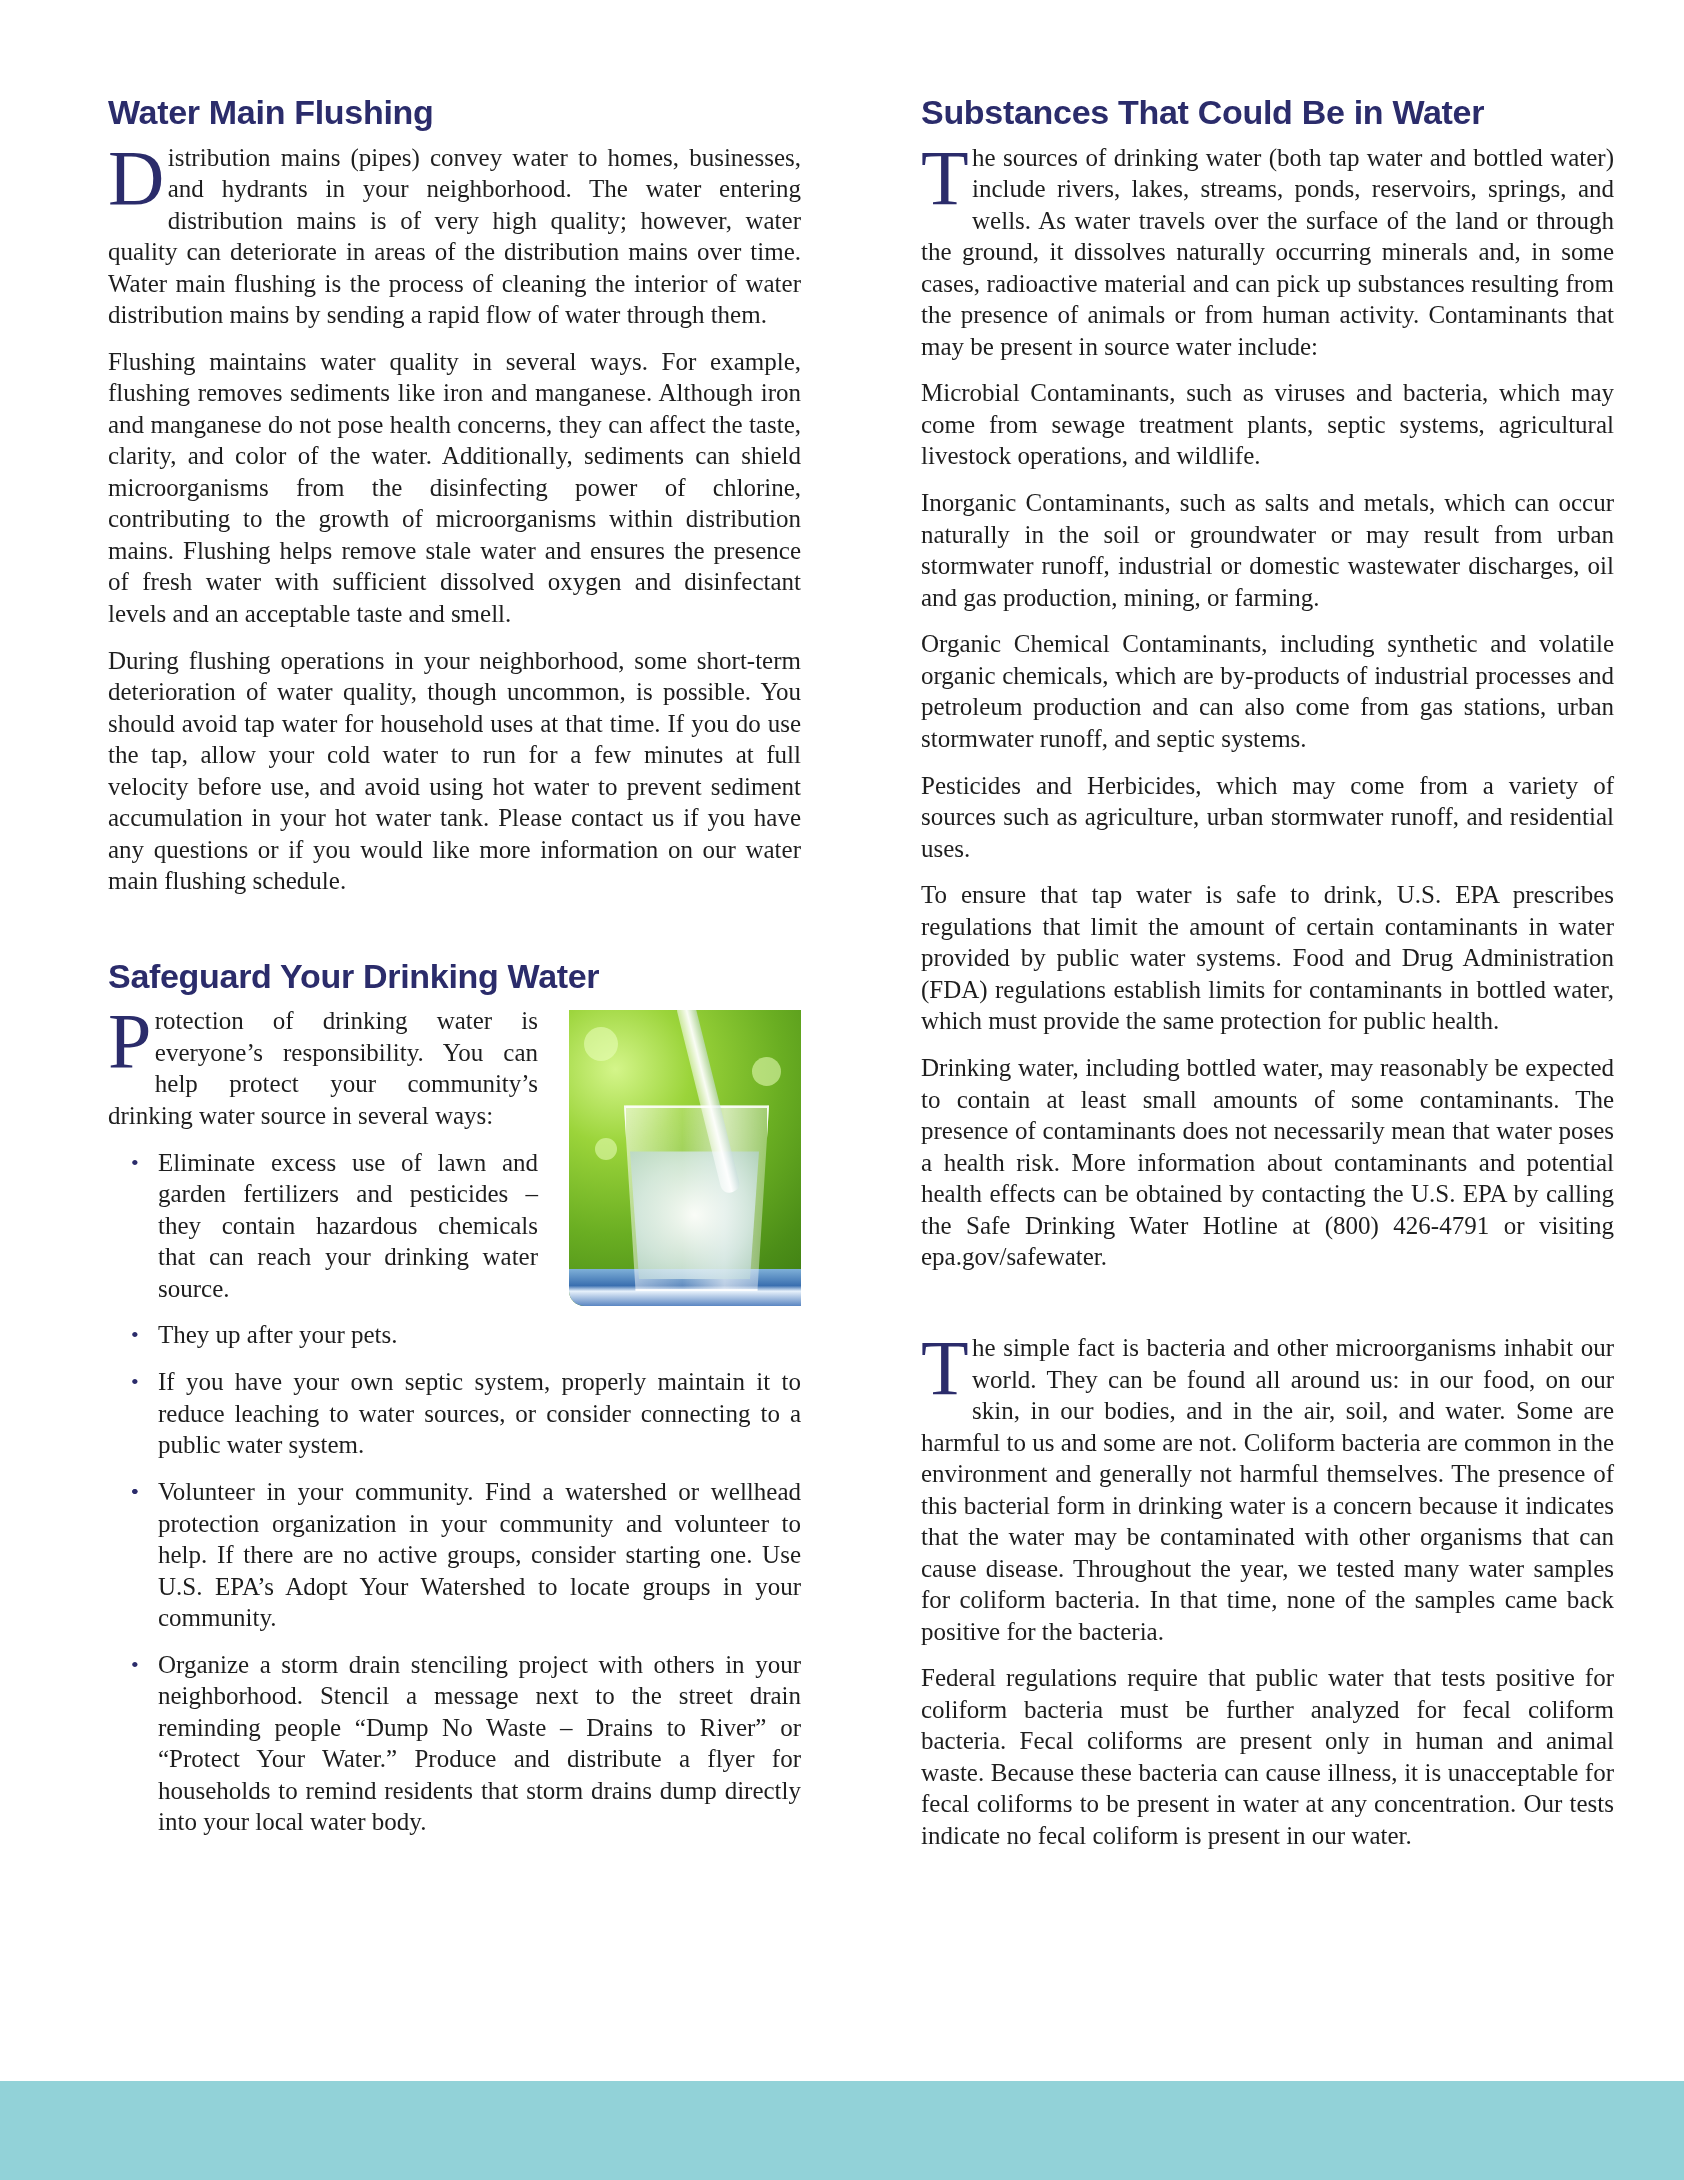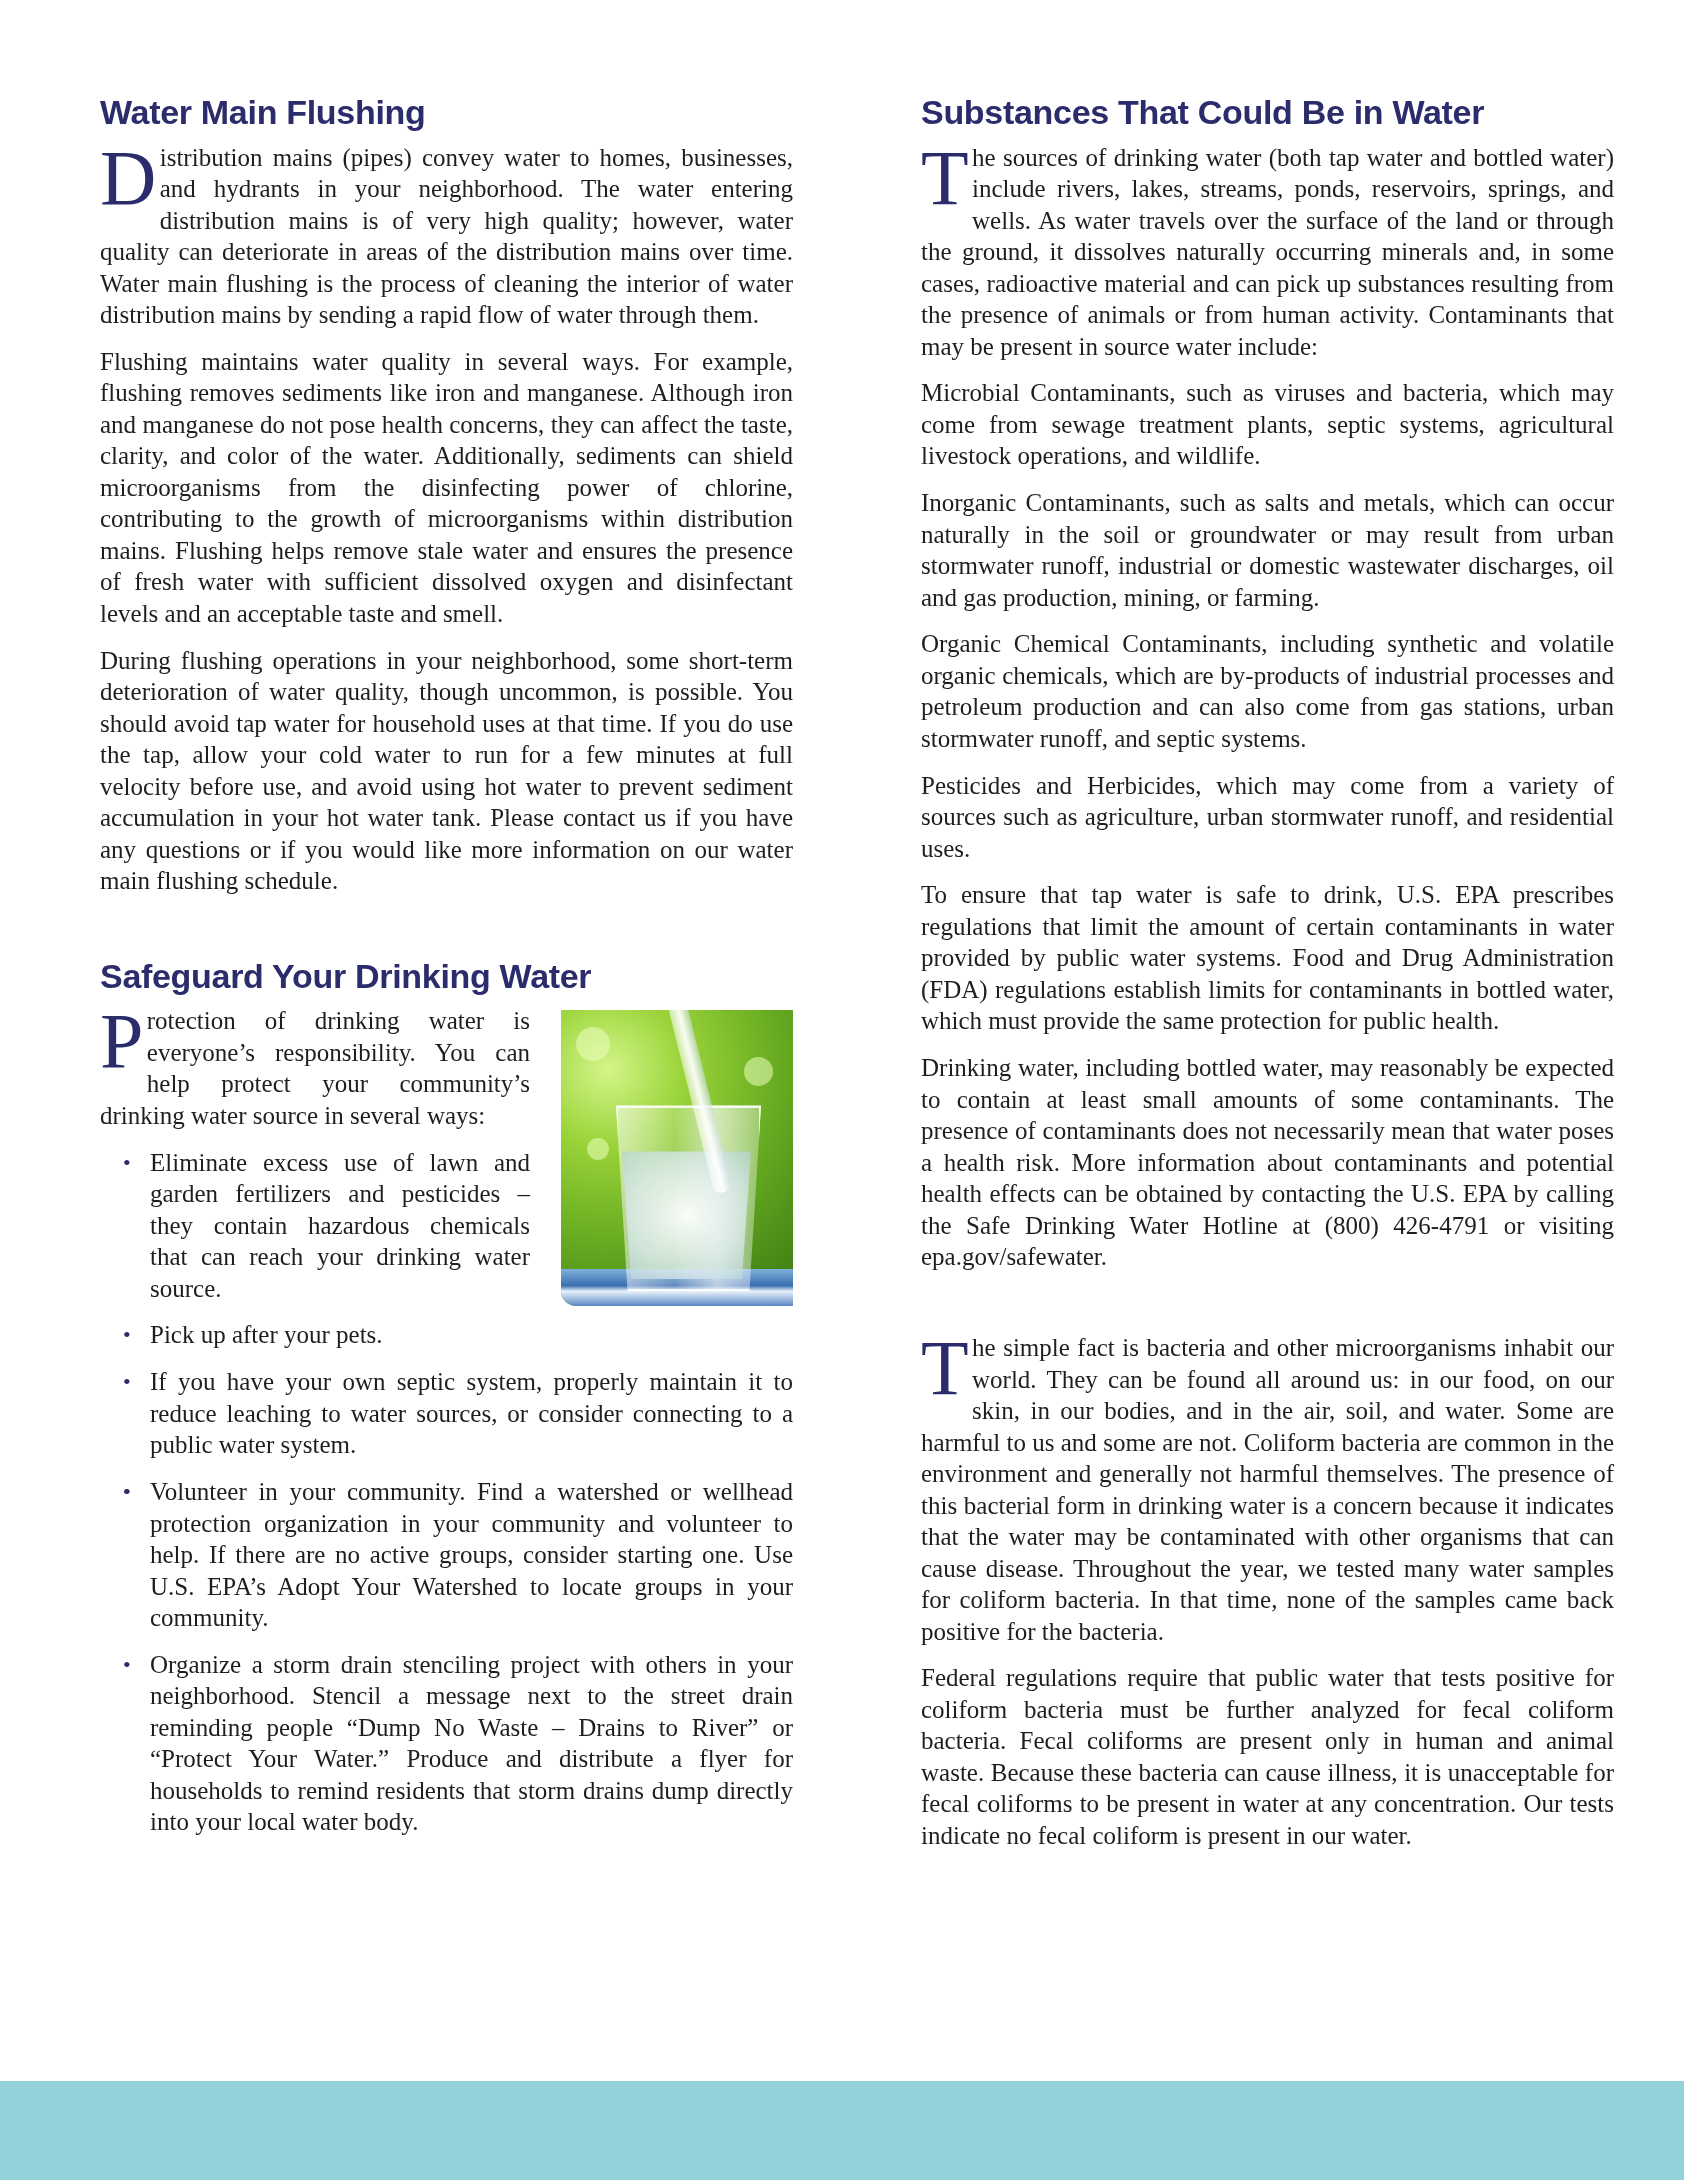--- a/index.html
+++ b/index.html
@@ -9,21 +9,21 @@
     background: #ffffff;
     position: relative;
     overflow: hidden;
     color: #1e1e1e;
   }
   .col {
     position: absolute;
     top: 92px;
     width: 693px;
   }
-  .col-left { left: 100px; }
+  .col-left { left: 108px; }
   .col-right { left: 921px; width: 693px; }
 
   h2 {
     font-family: "Liberation Sans", "DejaVu Sans", sans-serif;
     font-weight: bold;
     color: #2b2c6b;
     font-size: 34px;
     line-height: 41px;
     margin: 0 0 8.5px 0;
     letter-spacing: -0.3px;
@@ -135,21 +135,21 @@
       <div class="table"></div>
       <div class="glass"></div>
       <div class="water"></div>
       <div class="stream"></div>
     </div>
 
     <p><span class="dropcap">P</span><span>rotection of drinking water is everyone’s responsibility. You can help protect your community’s drinking water source in several ways:</span></p>
 
     <ul class="bullets">
       <li><span class="bullet">•</span><span>Eliminate excess use of lawn and garden fertilizers and pesticides – they contain hazardous chemicals that can reach your drinking water source.</span></li>
-      <li><span class="bullet">•</span><span>Pick up after your pets.</span></li>
+      <li><span class="bullet">•</span><span>They up after your pets.</span></li>
       <li><span class="bullet">•</span><span>If you have your own septic system, properly maintain it to reduce leaching to water sources, or consider connecting to a public water system.</span></li>
       <li><span class="bullet">•</span></li>
       <li><span class="bullet">•</span><span>Volunteer in your community. Find a watershed or wellhead protection organization in your community and volunteer to help. If there are no active groups, consider starting one. Use U.S. EPA’s Adopt Your Watershed to locate groups in your community.</span></li>
       <li><span class="bullet">•</span><span>Organize a storm drain stenciling project with others in your neighborhood. Stencil a message next to the street drain reminding people “Dump No Waste – Drains to River” or “Protect Your Water.” Produce and distribute a flyer for households to remind residents that storm drains dump directly into your local water body.</span></li>
     </ul>
   </section>
 </div>
 
 <div class="col col-right">
 

